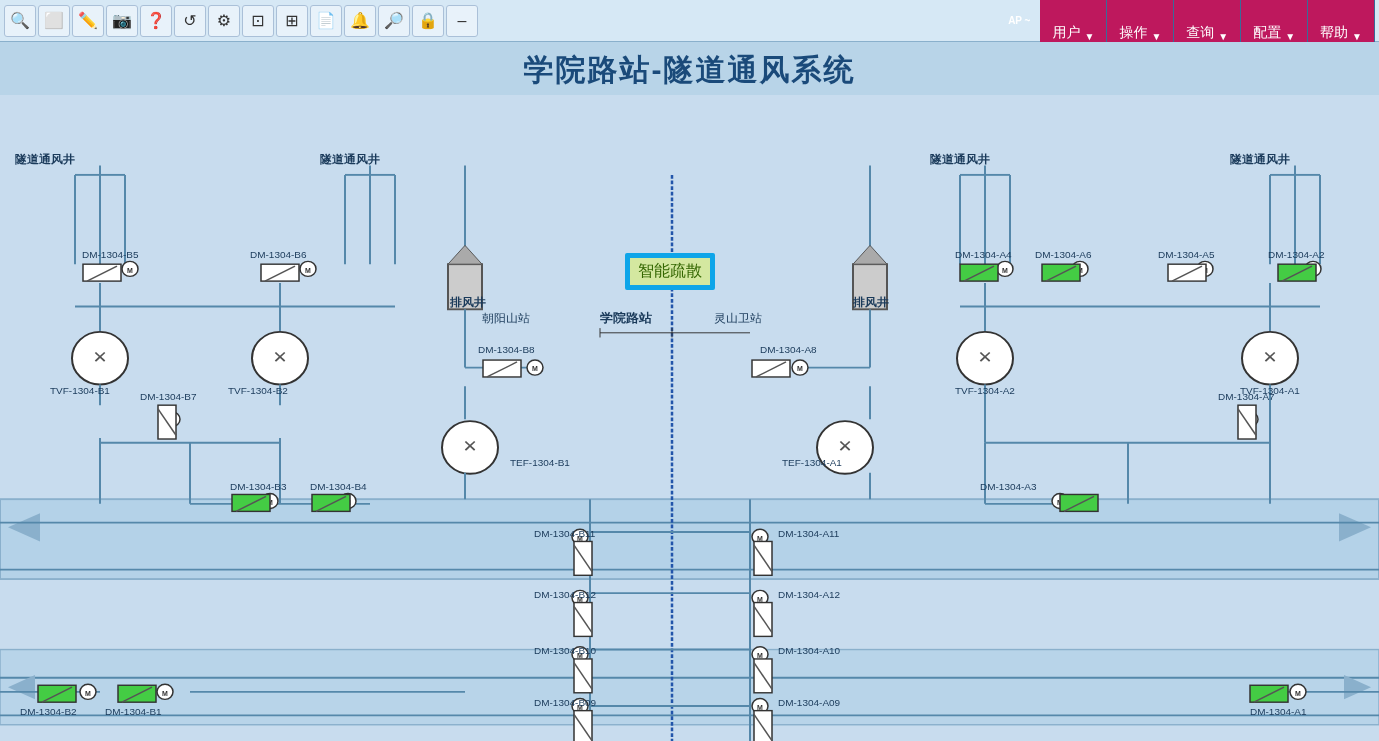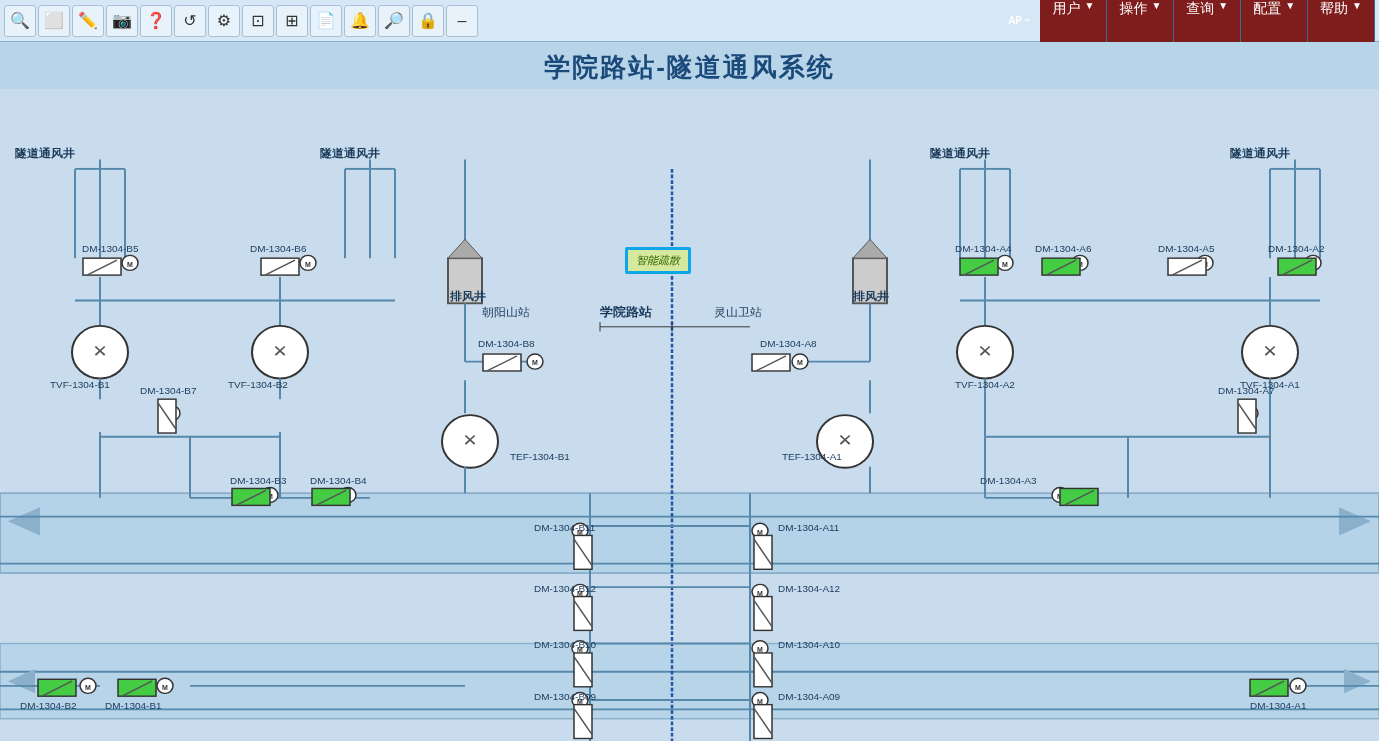--- a/index.html
+++ b/index.html
@@ -41,61 +41,60 @@
       border-radius: 3px;
       cursor: pointer;
     }
     .toolbar-menus {
       display: flex;
       gap: 0;
     }
     .menu-btn {
       height: 42px;
       padding: 0 12px;
-      background: #7f1d1d;
+      background: #be185d;
       color: white;
       border: none;
       border-right: 1px solid #3a6a98;
       cursor: pointer;
       font-size: 14px;
       font-family: SimSun, '宋体', sans-serif;
       display: flex;
-      align-items: flex-start;
+      align-items: flex-end;
       gap: 4px;
     }
     .menu-btn .arrow { font-size: 10px; }
 
     
     #page-title {
       text-align: center;
-      font-size: 26px;
+      font-size: 30px;
       font-weight: bold;
       color: #1a4a7a;
       padding: 8px 0 4px 0;
       letter-spacing: 2px;
     }
 
     
     #diagram {
       position: relative;
       width: 100%;
       height: calc(741px - 42px - 42px);
       background: #c8dcee;
     }
 
     
     .smart-btn {
       position: absolute;
       background: #d4e8a0;
-      border: 3px solid #0ea5e9;
+      border: 5px solid #0ea5e9;
       padding: 3px 8px;
-      font-size: 11px;
+      font-size: 16px;
       color: #336600;
       border-radius: 2px;
-      font-style: italic;
     }
 
     
     #svg-layer {
       position: absolute;
       top: 0;
       left: 0;
       width: 100%;
       height: 100%;
       pointer-events: none;

